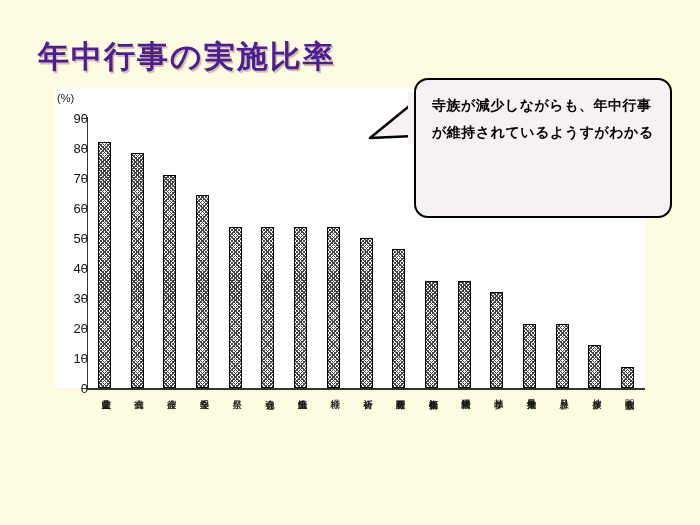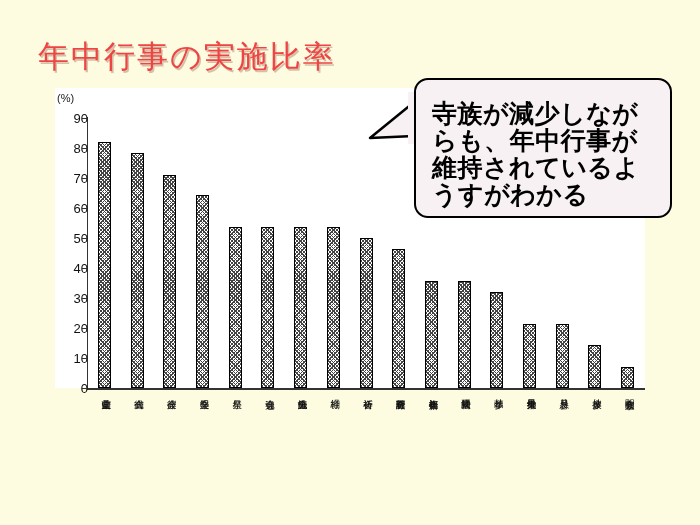--- a/index.html
+++ b/index.html
@@ -22,22 +22,22 @@
     height: 525px;
     background: #fdfbe0;
   }
 
   
   #title {
     position: absolute;
     left: 38px;
     top: 36px;
     font-size: 31px;
-    font-weight: normal;
-    color: #ef4444;
+    font-weight: bold;
+    color: #4c1d95;
     letter-spacing: 2px;
     white-space: nowrap;
     text-shadow: 1.5px 1.5px 0 rgba(120,60,40,0.30);
   }
 
   
   #chart-area {
     position: absolute;
     left: 55px;
     top: 88px;
@@ -158,26 +158,25 @@
     background: #f7f1f3;
     border: 2px solid #000;
     border-radius: 14px;
     box-sizing: border-box;
   }
   #bubble-text {
     position: absolute;
     left: 16px;
     top: 12px;
     width: 228px;
-    font-size: 25px;
+    font-size: 14px;
     line-height: 27px;
     color: #000;
     font-weight: bold;
     letter-spacing: 0.5px;
-    margin-top: 8px;
   }
   #bubble-tail {
     position: absolute;
     left: 368px;
     top: 92px;
     width: 58px;
     height: 60px;
     overflow: visible;
   }
 </style>

